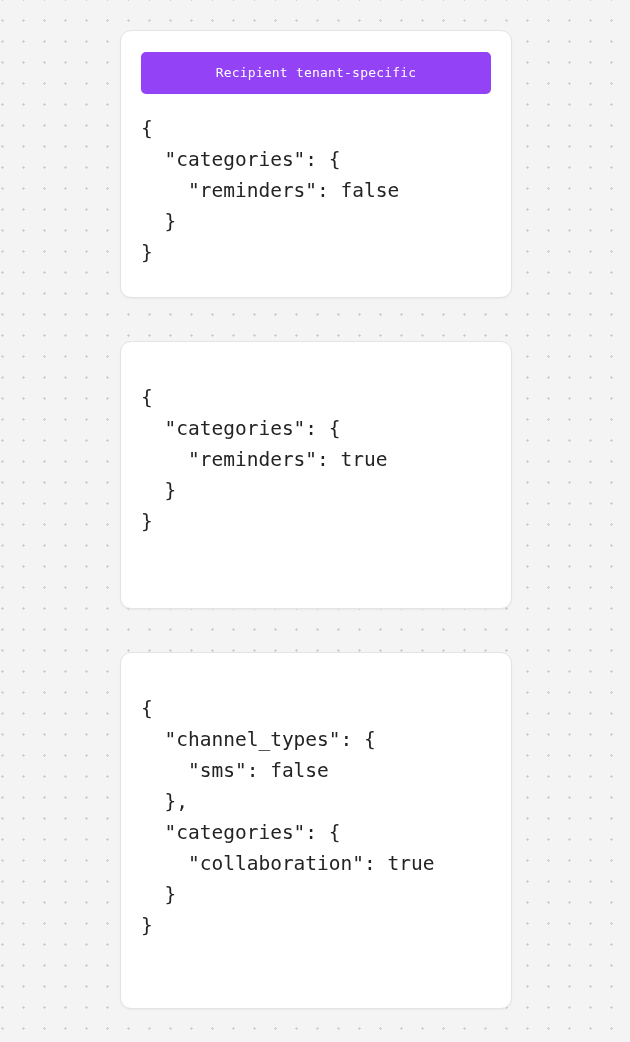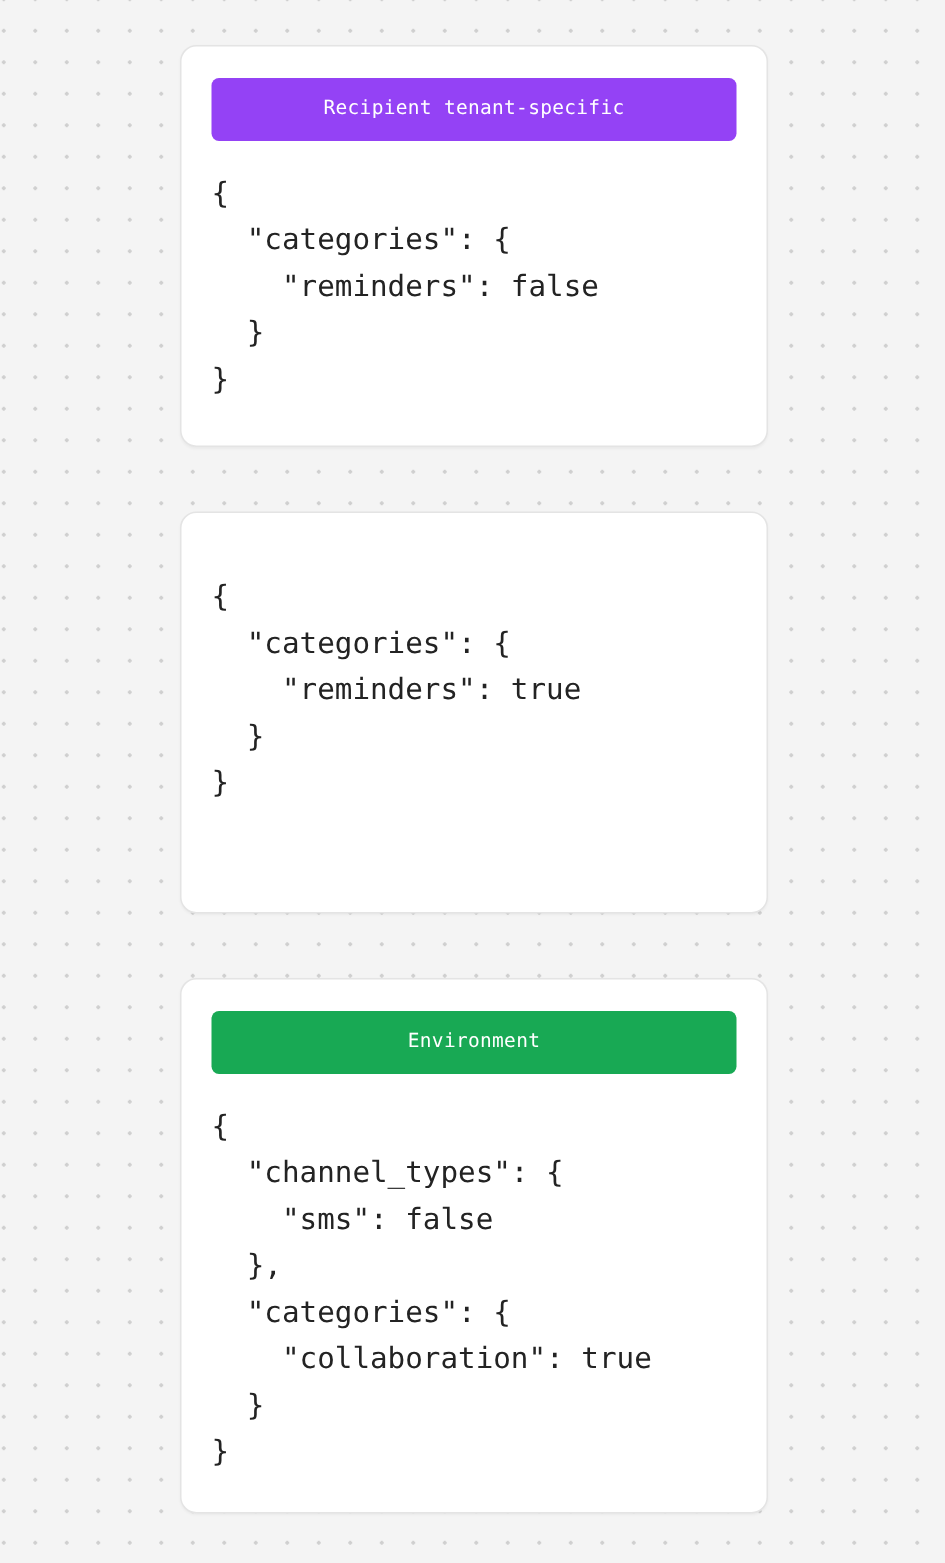--- a/index.html
+++ b/index.html
@@ -86,21 +86,20 @@
 
   <div class="card card-2">
     <pre class="code">{
   "categories": {
     "reminders": true
   }
 }</pre>
   </div>
 
   <div class="card card-3">
-    <div class="badge badge-green">Environment</div>
     <pre class="code">{
   "channel_types": {
     "sms": false
   },
   "categories": {
     "collaboration": true
   }
 }</pre>
   </div>
 

